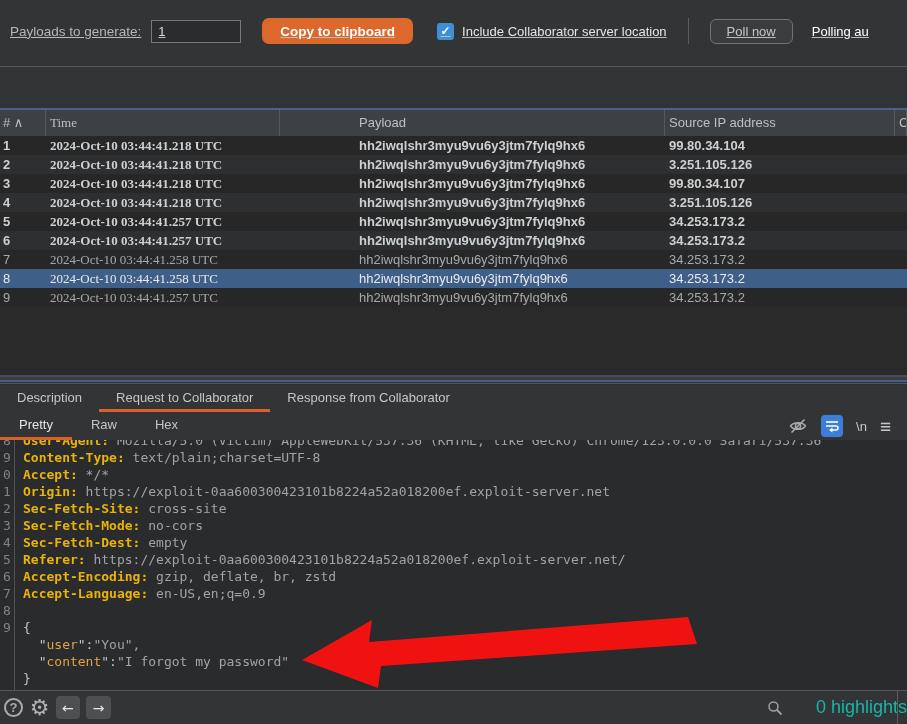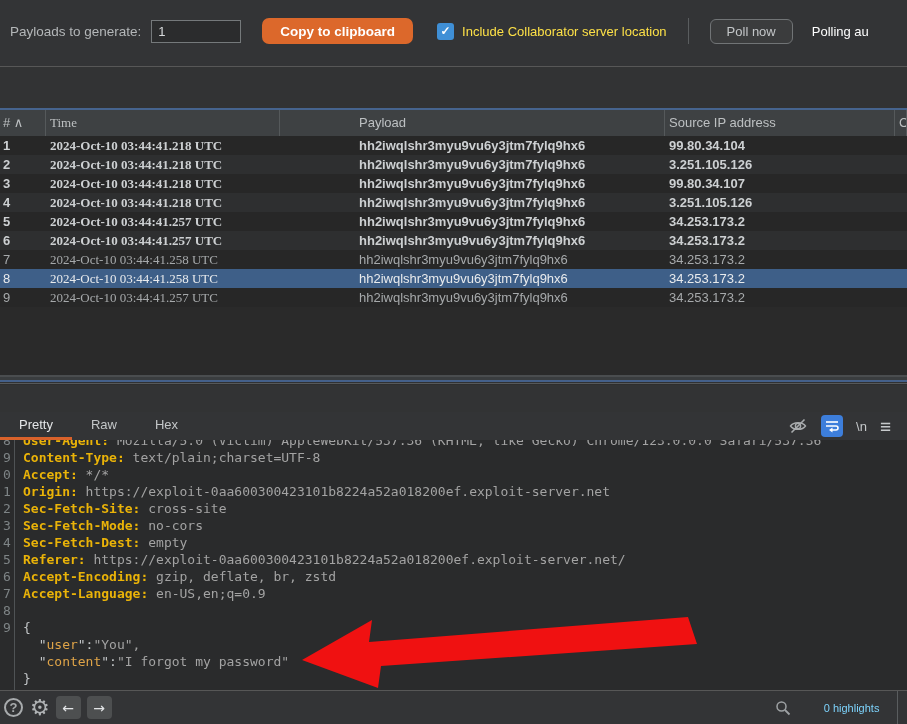--- a/index.html
+++ b/index.html
@@ -6,40 +6,40 @@
   html,body { background:#232323; }
   .app {
     position:relative; width:907px; height:724px; overflow:hidden;
     background:#323334; font-family:"Liberation Sans", sans-serif;
     color:#B9BCBE; font-size:13px;
   }
   
   .toolbar {
     position:absolute; top:0; left:0; right:0; height:67px;
     background:#333436; border-bottom:1px solid #575757;
-    display:flex; align-items:center; padding:0 0 4px 10px;
+    display:flex; align-items:center; padding:0 0 4px 10px;text-decoration:underline;
   }
   .tb-label { color:#B4B7B9; font-size:13.5px; }
   .payload-input {
     margin-left:10px; width:90px; height:23px; background:#2B2C2D;
     border:1px solid #75797B; color:#D8DADC; font-size:13px;
     padding:0 6px; font-family:"Liberation Sans", sans-serif;
   }
   .copy-btn {
     margin-left:21px; height:26px; padding:0 18px; border:none; border-radius:7px;
     background:#DC682B; color:#FFFFFF; font-weight:bold; font-size:13.5px;
     font-family:"Liberation Sans", sans-serif; cursor:pointer;
   }
   .cb-wrap { margin-left:24px; display:flex; align-items:center; cursor:pointer; }
   .checkbox {
     width:17px; height:17px; border-radius:3px; background:#3F8FD6;
     color:#fff; font-size:12px; font-weight:bold; display:flex;
     align-items:center; justify-content:center; line-height:1;
   }
-  .cb-text { margin-left:8px; color:#fde047; }
+  .cb-text { margin-left:8px; color:#e5e5e5; }
   .vdiv { margin:0 21px; width:1px; height:26px; background:#5A5D5F; }
   .poll-btn {
     height:25px; padding:0 16px; background:#3B3C3D; border:1px solid #717476;
     border-radius:6px; color:#C3C6C8; font-size:13px; cursor:pointer;
     font-family:"Liberation Sans", sans-serif;
   }
   .polling-text { margin-left:19px; color:#ffffff; white-space:nowrap; }
   
   .table-head {
     position:absolute; top:108px; left:0; right:0; height:28px;
@@ -120,21 +120,21 @@
   }
   .search-wrap { position:relative; margin-left:11px; width:675px; height:26px; }
   .search-input {
     width:100%; height:100%; background:#2D2E2F; border:1px solid #5E6264;
     color:#ef4444; padding:0 28px 0 8px; font-size:13px;
     font-family:"Liberation Sans", sans-serif;
     margin-top:32px;
   }
   .search-input::placeholder { color:#8E9294; }
   .search-glass { position:absolute; right:7px; top:5px; }
-  .highlights { margin-left:26px; color:#7dd3fc; font-size:11px; white-space:nowrap; }
+  .highlights { margin-left:26px; color:#14b8a6; font-size:18px; white-space:nowrap; }
   .statusbar-edge { position:absolute; right:9px; top:691px; bottom:0; width:1px; background:#5A5D5F; }
 </style>
 </head>
 <body>
 
 <div class="app">
 
   <div class="toolbar">
     <span class="tb-label">Payloads to generate:</span>
     <input class="payload-input" value="1" style="">
@@ -226,20 +226,25 @@
         <div class="td c1">2024-Oct-10 03:44:41.257 UTC</div>
         <div class="td c2">HTTP</div>
         <div class="td c3">hh2iwqlshr3myu9vu6y3jtm7fylq9hx6</div>
         <div class="td c4">34.253.173.2</div>
         <div class="td c5"></div>
       </div>
     </div>
 
   <div class="splitter"></div>
 
+  <div class="tabbar">
+    <div class="tab">Description</div>
+    <div class="tab active">Request to Collaborator</div>
+    <div class="tab">Response from Collaborator</div>
+  </div>
 
   <div class="subtabbar">
     <div class="subtab active">Pretty</div>
     <div class="subtab">Raw</div>
     <div class="subtab">Hex</div>
     <div class="subtab-icons">
       <span class="icon-btn">
         <svg width="20" height="20" viewBox="0 0 20 20">
           <path d="M2.5 10 C5.5 5.6,14.5 5.6,17.5 10 C14.5 14.4,5.5 14.4,2.5 10 Z" fill="none" stroke="#A8ABAD" stroke-width="1.4"></path>
           <circle cx="10" cy="10" r="2.6" fill="none" stroke="#A8ABAD" stroke-width="1.4"></circle>

